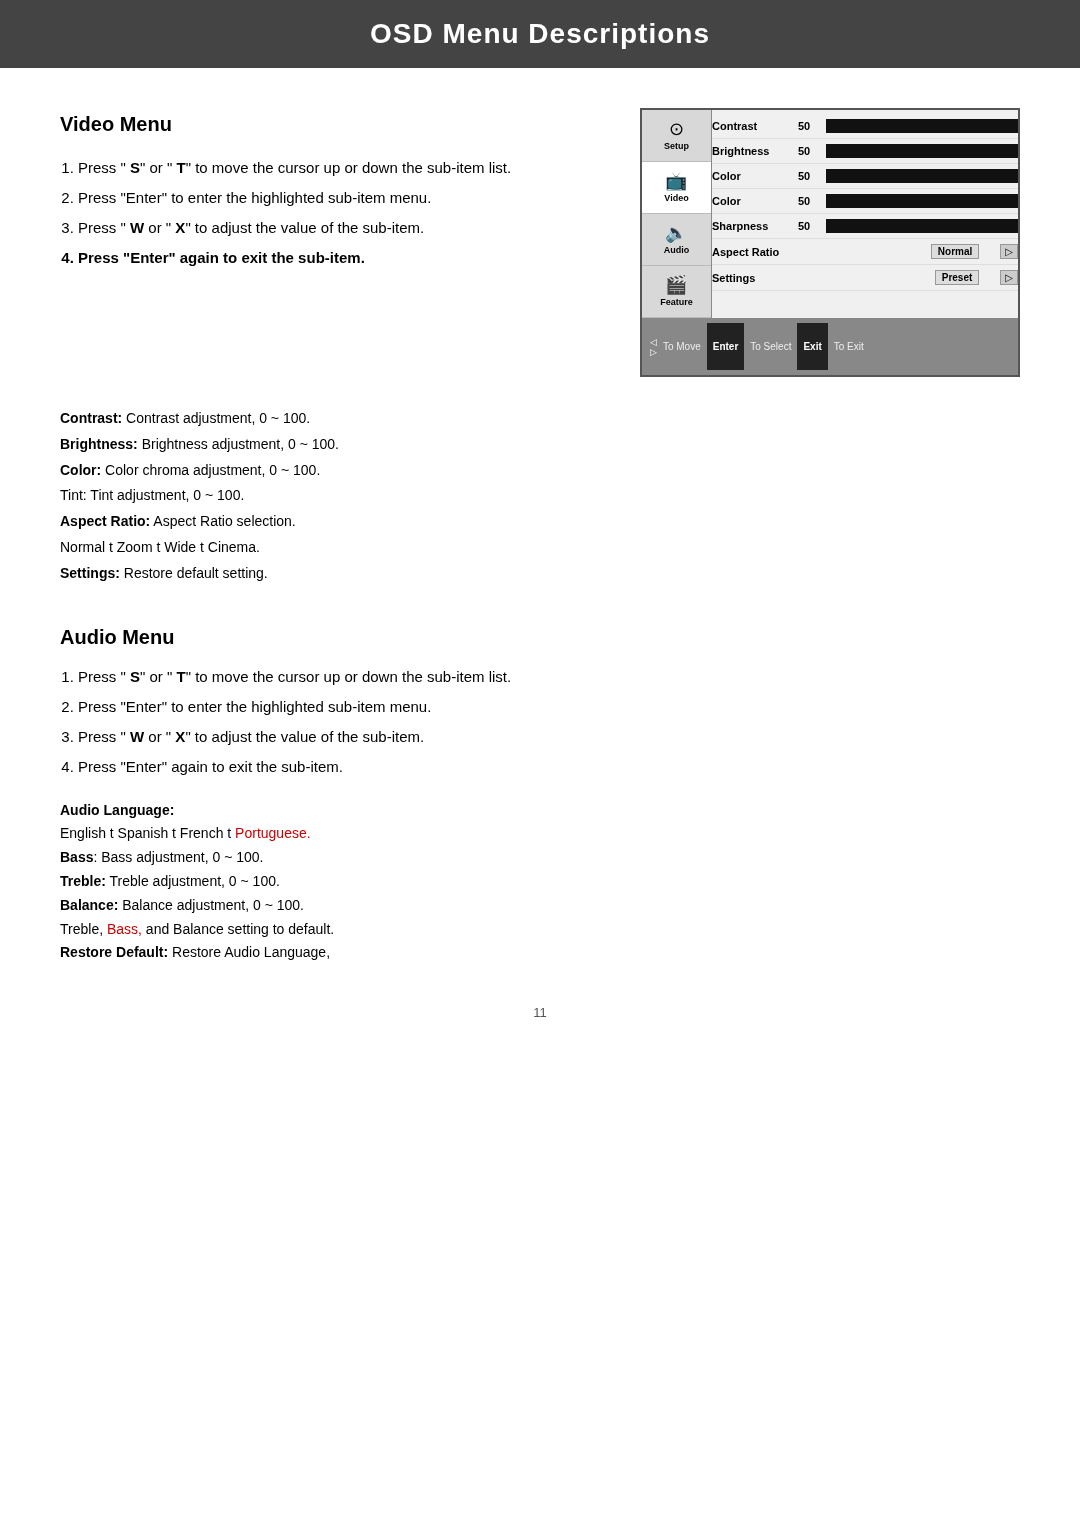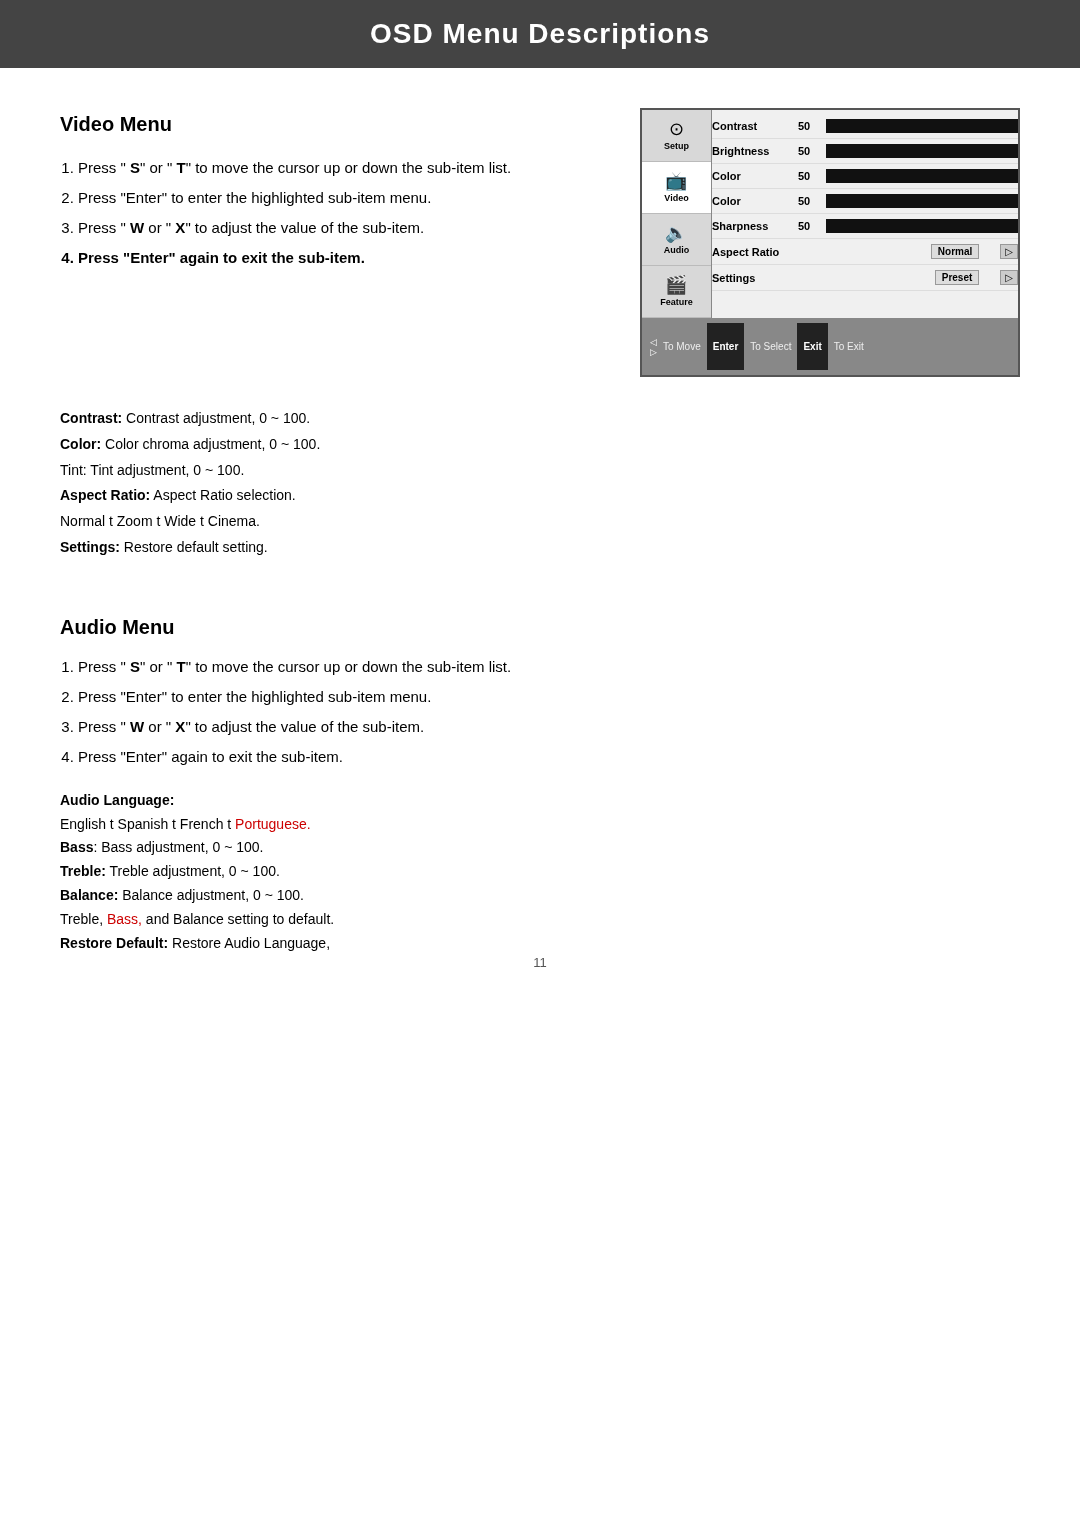--- a/index.html
+++ b/index.html
@@ -200,35 +200,36 @@
       margin-top: 24px;
       font-size: 14px;
       line-height: 1.7;
     }
 
     .description-block p {
       margin-bottom: 2px;
     }
 
     .audio-section {
-      margin-top: 56px;
+      margin-top: 40px;
     }
 
     .audio-description {
       margin-top: 20px;
       font-size: 14px;
       line-height: 1.7;
     }
 
     .highlight-red {
       color: #cc0000;
     }
 
     .page-number {
       text-align: center;
+      margin-top: 40px;
       font-size: 13px;
       color: #555;
     }
 
     .audio-list {
       padding-left: 18px;
     }
 
     .audio-list li {
       margin-bottom: 6px;
@@ -336,20 +337,21 @@
         <button class="osd-footer-btn enter-btn">Enter</button>
         <span class="osd-footer-text">To Select</span>
         <button class="osd-footer-btn exit-btn">Exit</button>
         <span class="osd-footer-text">To Exit</span>
       </div>
     </div>
   </div>
 
   <div class="description-block">
     <p><b>Contrast:</b> Contrast adjustment, 0 ~ 100.</p>
+    <p><b>Brightness:</b> Brightness adjustment, 0 ~ 100.</p>
     <p><b>Color:</b> Color chroma adjustment, 0 ~ 100.</p>
     <p>Tint: Tint adjustment, 0 ~ 100.</p>
     <p><b>Aspect Ratio:</b> Aspect Ratio selection.</p>
     <p>Normal t Zoom t Wide t Cinema.</p>
     <p><b>Settings:</b> Restore default setting.</p>
   </div>
 
   <div class="audio-section">
     <div class="section-title">Audio Menu</div>
 

